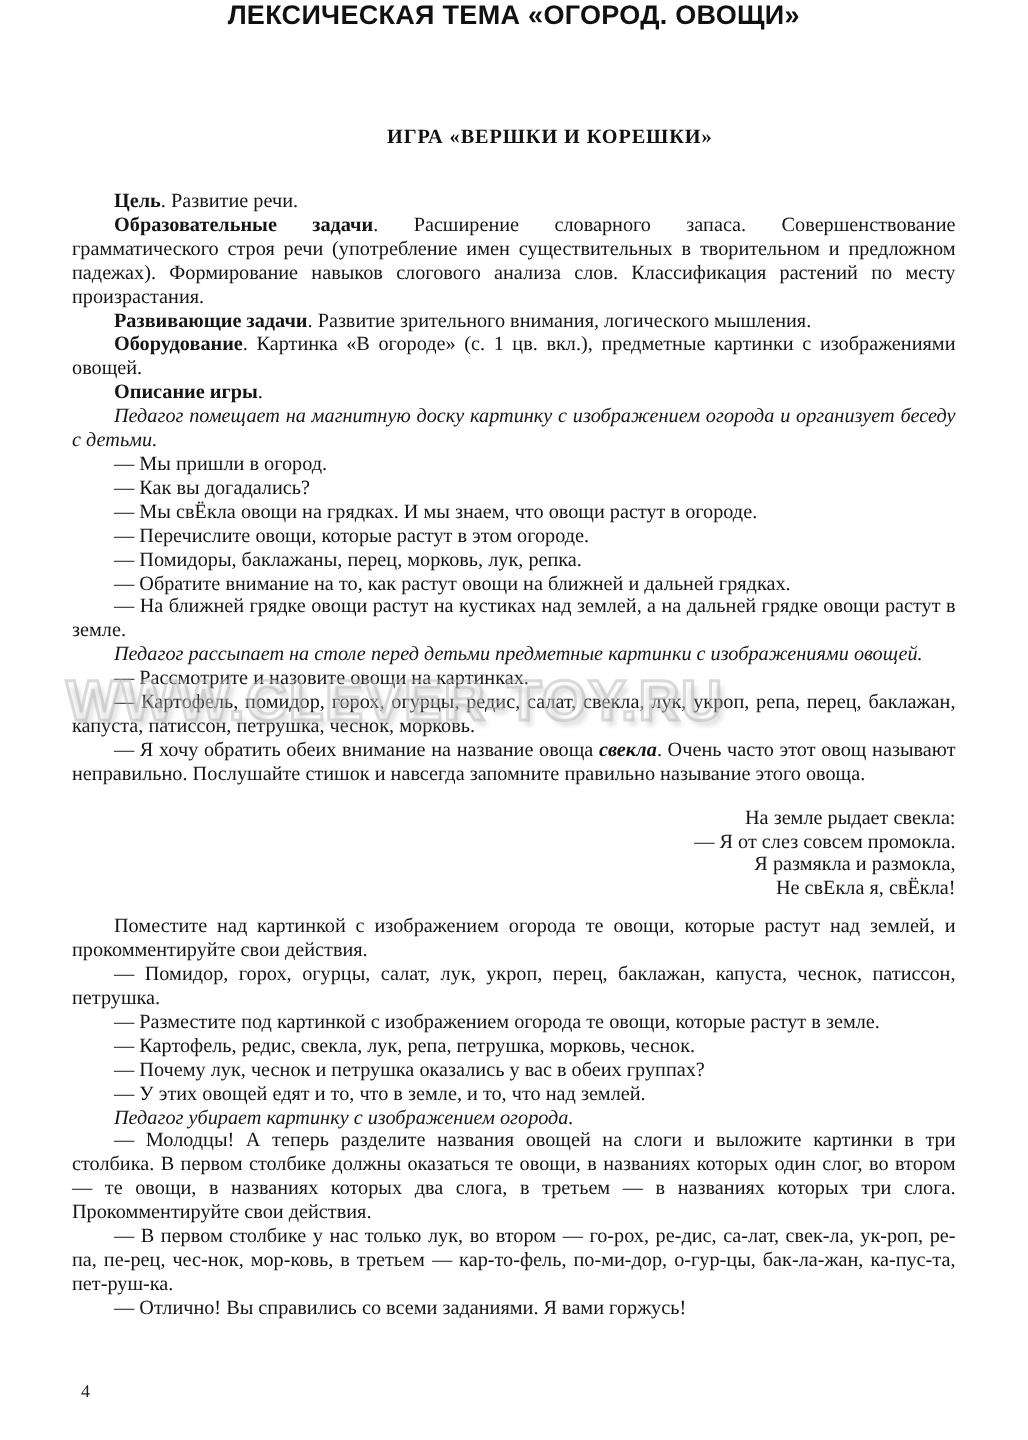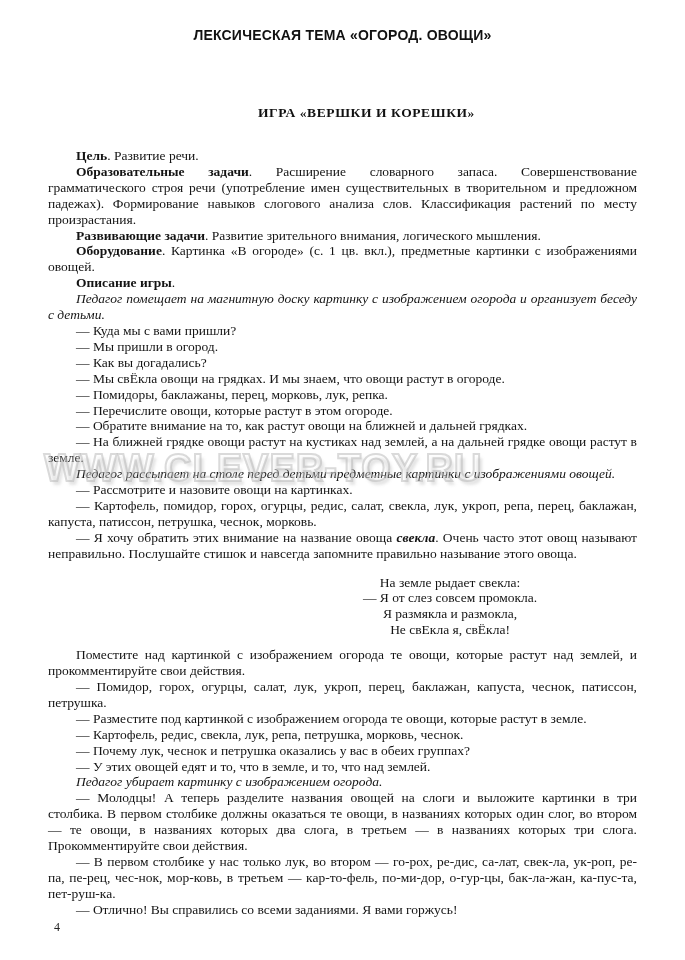--- a/index.html
+++ b/index.html
@@ -11,25 +11,24 @@
     position: relative;
     overflow: hidden;
   }
   .page {
     position: relative;
     width: 685px;
     height: 960px;
     background: #ffffff;
   }
   .header-title {
-    padding-top: 27px;
     text-align: center;
     font-family: "Liberation Sans", sans-serif;
     font-weight: bold;
-    font-size: 14px;
+    font-size: 18px;
     letter-spacing: 0.2px;
     color: #111;
   }
   .game-title {
     margin-top: 62px;
     text-align: center;
     font-family: "Liberation Serif", serif;
     font-weight: bold;
     font-size: 13.5px;
     letter-spacing: 0.6px;
@@ -44,21 +43,21 @@
   }
   .para {
     text-indent: 28px;
     margin: 0;
   }
   .para .b { font-weight: bold; }
   .para .i { font-style: italic; }
   .para .bi { font-weight: bold; font-style: italic; }
   .poem {
     margin: 13px 0 9px 215px;
-    text-align: center;
+    text-align: right;
     text-indent: 0;
   }
   .poem-line { white-space: nowrap; }
   .watermark {
     position: absolute;
     left: 44px;
     top: 447px;
     z-index: 5;
     font-family: "Liberation Sans", sans-serif;
     font-weight: bold;
@@ -86,32 +85,31 @@
 
   <div class="game-title">ИГРА «ВЕРШКИ И КОРЕШКИ»</div>
 
   <div class="doc">
       <p class="para"><span class="b">Цель</span><span>. Развитие речи.</span></p>
       <p class="para"><span class="b">Образовательные задачи</span><span>. Расширение словарного запаса. Совершенствование грамматического строя речи (употребление имен существительных в творительном и предложном падежах). Формирование навыков слогового анализа слов. Классификация растений по месту произрастания.</span></p>
       <p class="para"><span class="b">Развивающие задачи</span><span>. Развитие зрительного внимания, логического мышления.</span></p>
       <p class="para"><span class="b">Оборудование</span><span>. Картинка «В огороде» (с. 1 цв. вкл.), предметные картинки с изображениями овощей.</span></p>
       <p class="para"><span class="b">Описание игры</span><span>.</span></p>
       <p class="para"><span class="i">Педагог помещает на магнитную доску картинку с изображением огорода и организует беседу с детьми.</span></p>
-      <p class="para"><span>— Куда мы с вами пришли?</span></p>
       <p class="para"><span>— Мы пришли в огород.</span></p>
       <p class="para"><span>— Как вы догадались?</span></p>
       <p class="para"><span>— Мы свЁкла овощи на грядках. И мы знаем, что овощи растут в огороде.</span></p>
+      <p class="para"><span>— Перечислите овощи, которые растут в этом огороде.</span></p>
       <p class="para"><span>— Помидоры, баклажаны, перец, морковь, лук, репка.</span></p>
-      <p class="para"><span>— Перечислите овощи, которые растут в этом огороде.</span></p>
       <p class="para"><span>— Обратите внимание на то, как растут овощи на ближней и дальней грядках.</span></p>
       <p class="para"><span>— На ближней грядке овощи растут на кустиках над землей, а на дальней грядке овощи растут в земле.</span></p>
       <p class="para"><span class="i">Педагог рассыпает на столе перед детьми предметные картинки с изображениями овощей.</span></p>
       <p class="para"><span>— Рассмотрите и назовите овощи на картинках.</span></p>
       <p class="para"><span>— Картофель, помидор, горох, огурцы, редис, салат, свекла, лук, укроп, репа, перец, баклажан, капуста, патиссон, петрушка, чеснок, морковь.</span></p>
-      <p class="para"><span>— Я хочу обратить этих внимание на название овоща </span><span class="bi">свекла</span><span>. Очень часто этот овощ называют неправильно. Послушайте стишок и навсегда запомните правильно называние этого овоща.</span></p>
+      <p class="para"><span>— Я хочу обратить обеих внимание на название овоща </span><span class="bi">свекла</span><span>. Очень часто этот овощ называют неправильно. Послушайте стишок и навсегда запомните правильно называние этого овоща.</span></p>
       <div class="poem">
         <div class="poem-line">На земле рыдает свекла:</div>
         <div class="poem-line">— Я от слез совсем промокла.</div>
         <div class="poem-line">Я размякла и размокла,</div>
         <div class="poem-line">Не свЕкла я, свЁкла!</div>
       </div>
       <p class="para"><span>Поместите над картинкой с изображением огорода те овощи, которые растут над землей, и прокомментируйте свои действия.</span></p>
       <p class="para"><span>— Помидор, горох, огурцы, салат, лук, укроп, перец, баклажан, капуста, чеснок, патиссон, петрушка.</span></p>
       <p class="para"><span>— Разместите под картинкой с изображением огорода те овощи, которые растут в земле.</span></p>
       <p class="para"><span>— Картофель, редис, свекла, лук, репа, петрушка, морковь, чеснок.</span></p>

